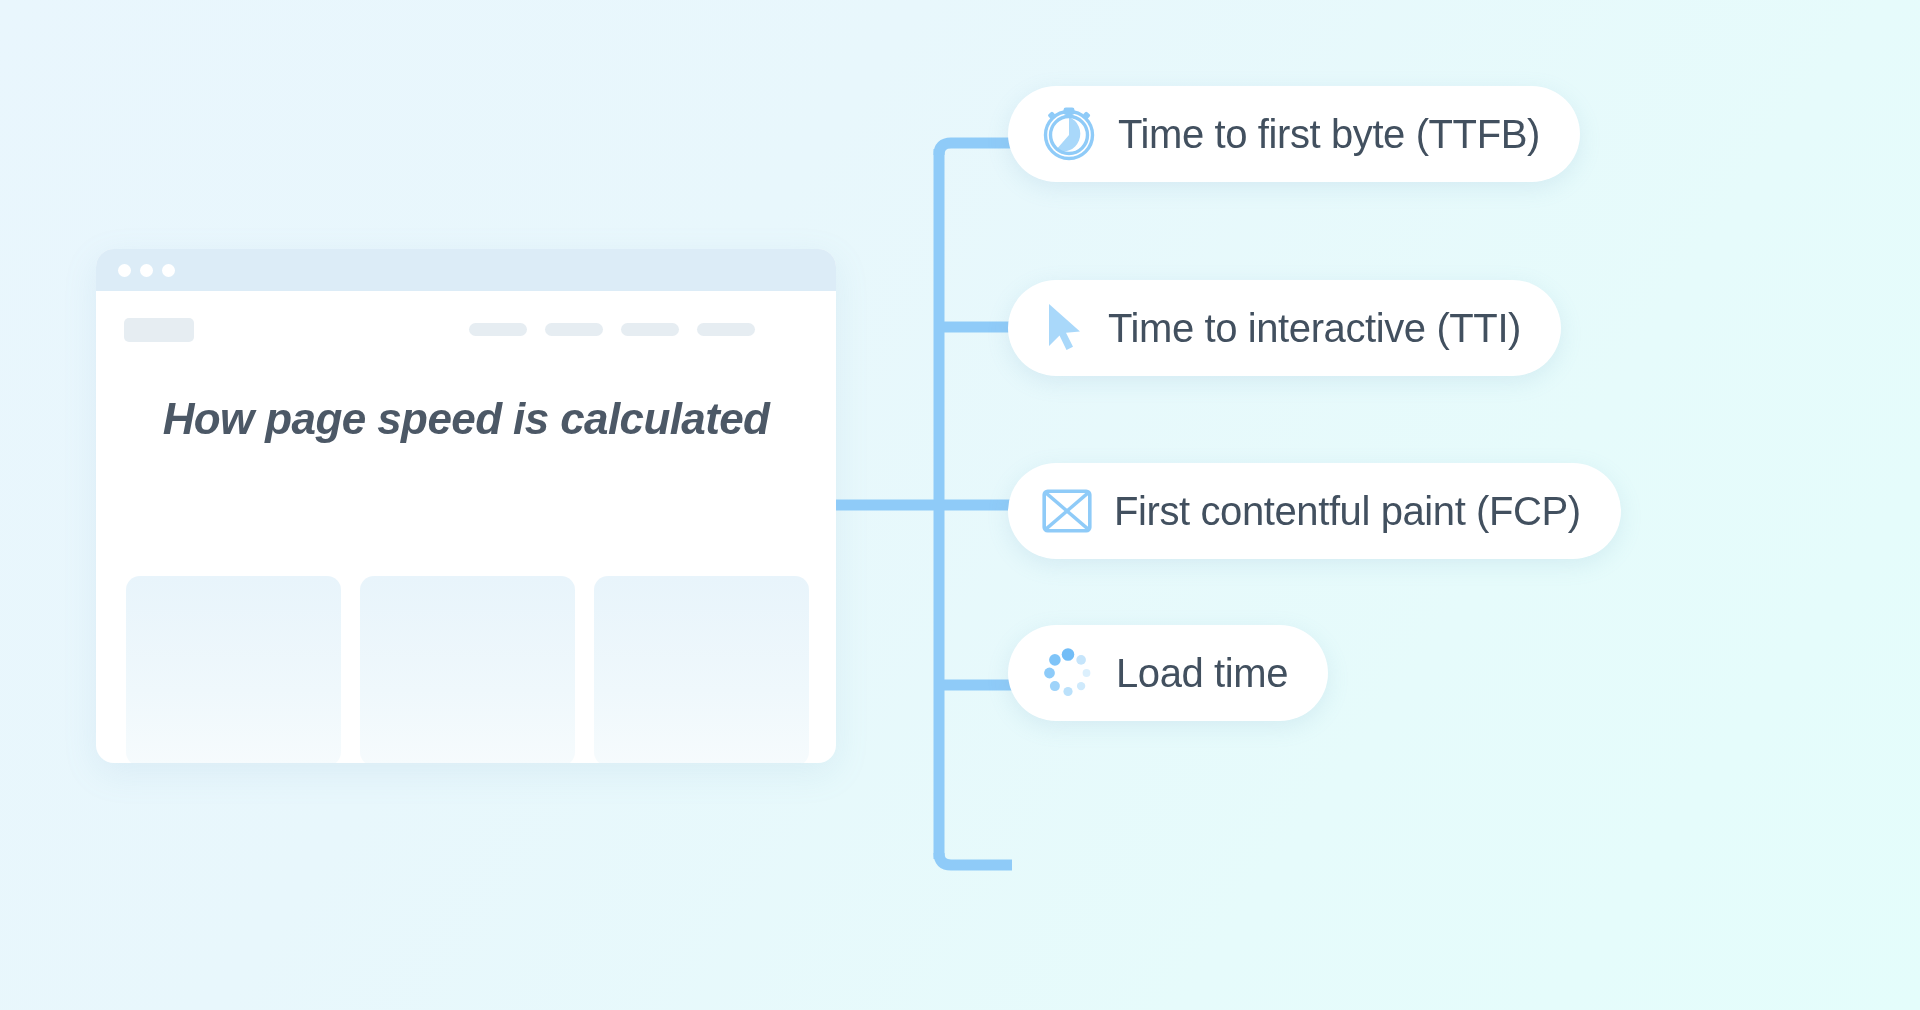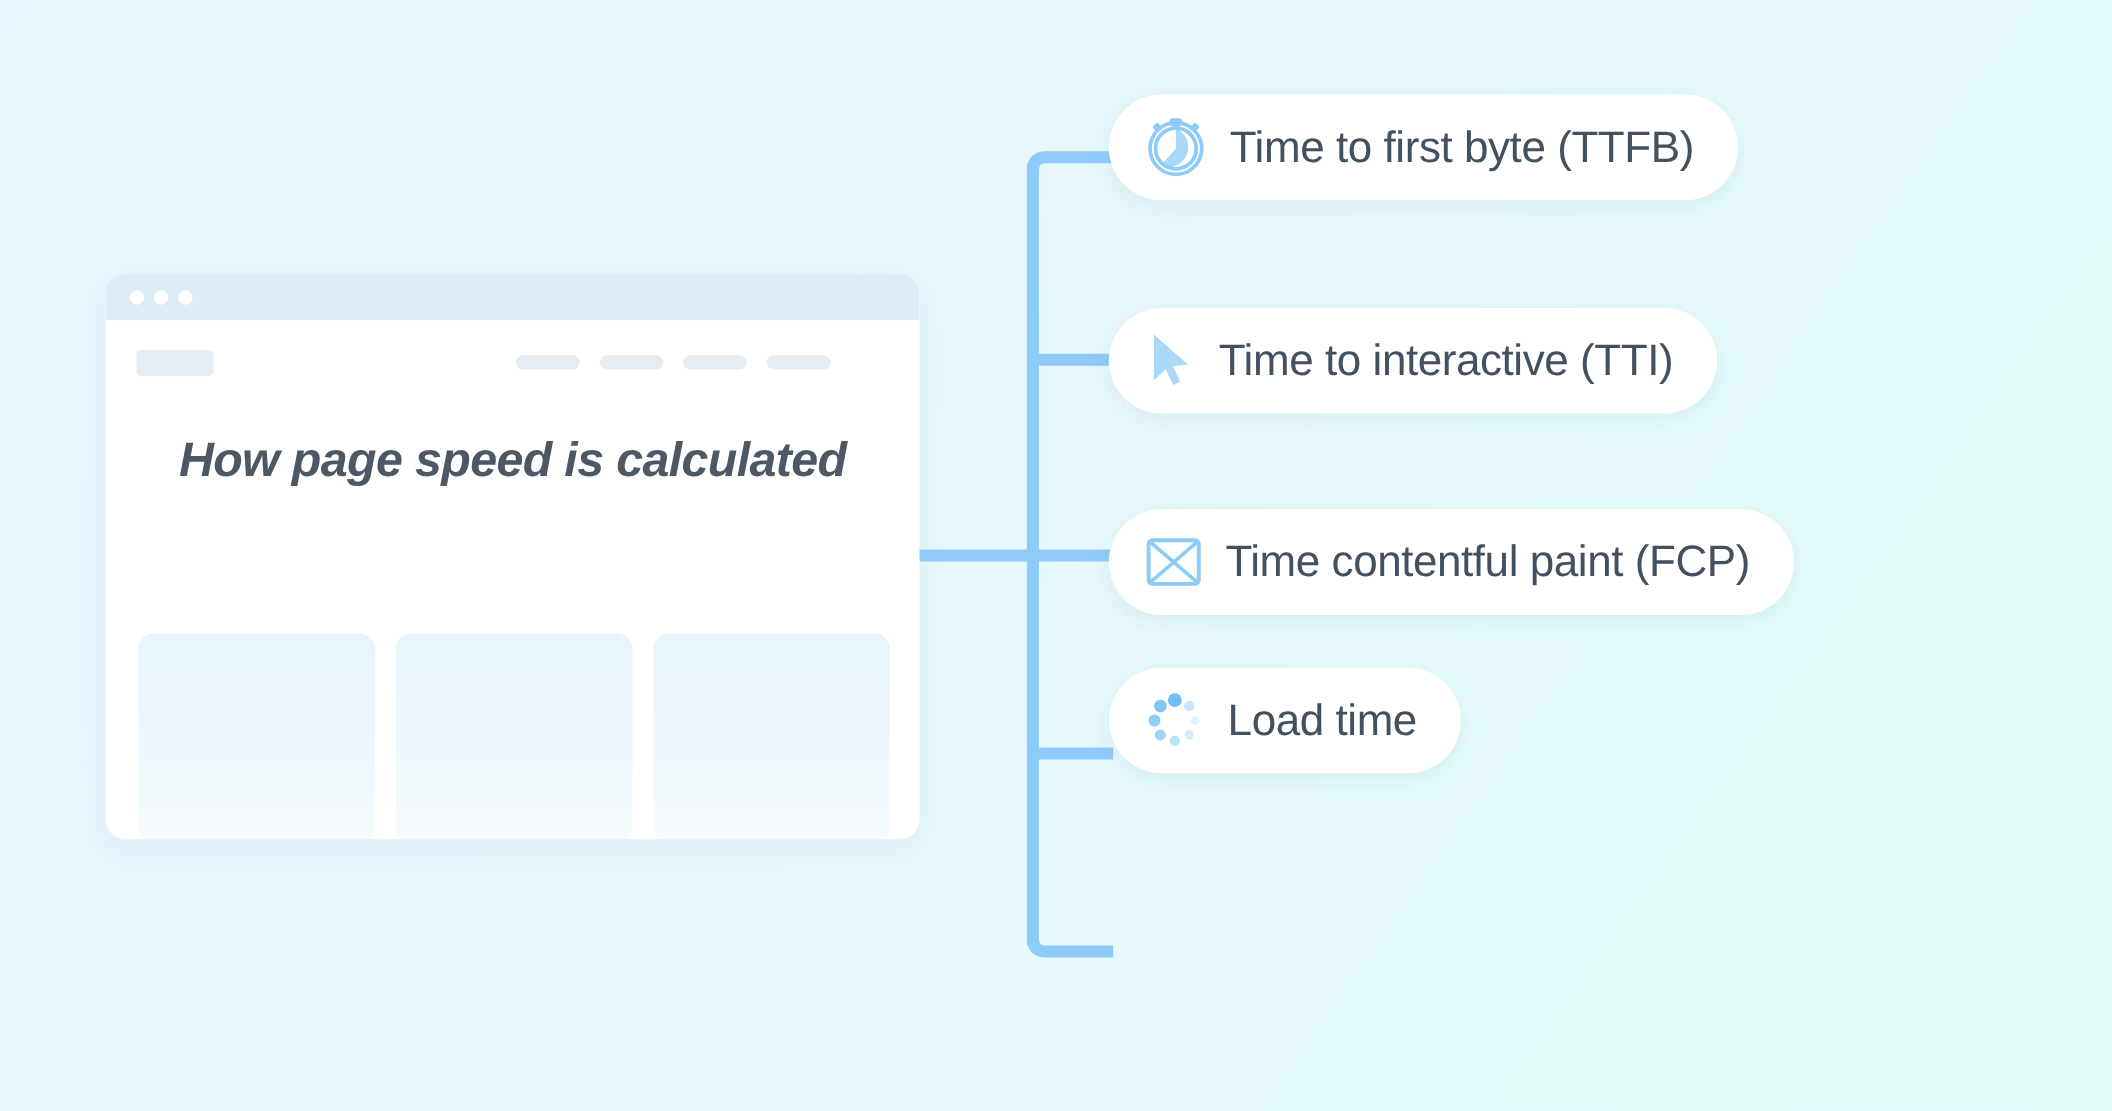--- a/index.html
+++ b/index.html
@@ -98,21 +98,21 @@
     font-size:40px;
     font-weight:400;
     letter-spacing:-0.4px;
     color:#42505f;
     white-space:nowrap;
   }
 
   .pill.p0 { left:1008px; top:86px;  }
   .pill.p1 { left:1008px; top:280px;text-align:right; }
   .pill.p2 { left:1008px; top:463px; }
-  .pill.p3 { left:1008px; top:607px; }
+  .pill.p3 { left:1008px; top:625px; }
   .pill.p4 { left:1008px; top:805px; }
 </style>
 </head>
 <body>
 
 <div id="canvas">
 
   <div class="browser">
     <div class="browser-bar">
       <div class="dots">
@@ -184,21 +184,21 @@
     <span class="pill-label">Time to interactive (TTI)</span>
   </div>
 
   <div class="pill p2">
     <span class="pill-icon">
       <svg width="50" height="44" viewBox="0 0 50 44" fill="none">
         <rect x="2.2" y="2.2" width="45.6" height="39.6" rx="3.5" stroke="#8fcbf8" stroke-width="3.6" fill="none"></rect>
         <path d="M3.6 3.6 L46.4 40.4 M46.4 3.6 L3.6 40.4" stroke="#8fcbf8" stroke-width="3.4"></path>
       </svg>
     </span>
-    <span class="pill-label">Time contentful paint (FCP)</span>
+    <span class="pill-label">First contentful paint (FCP)</span>
   </div>
 
   <div class="pill p3">
     <span class="pill-icon">
       <svg width="52" height="52" viewBox="0 0 52 52" fill="none">
         <circle cx="26" cy="7.5" r="6.3" fill="#72bdf7"></circle>
         <circle cx="12.9" cy="12.9" r="5.8" fill="#7fc4f8"></circle>
         <circle cx="7.5" cy="26" r="5.4" fill="#8dcbf9"></circle>
         <circle cx="12.9" cy="39.1" r="5.0" fill="#9ed3fa"></circle>
         <circle cx="26" cy="44.5" r="4.6" fill="#bbe1fb"></circle>

